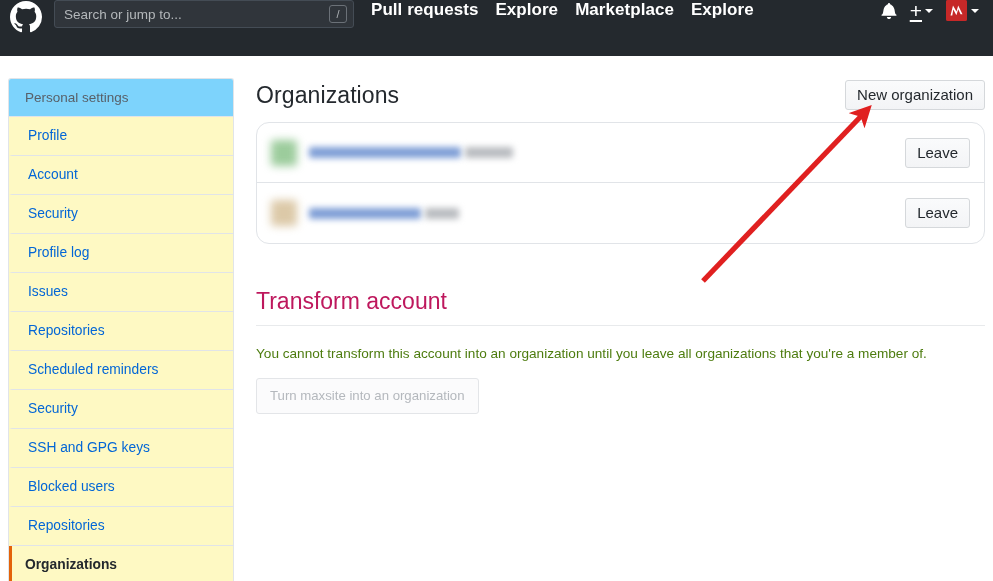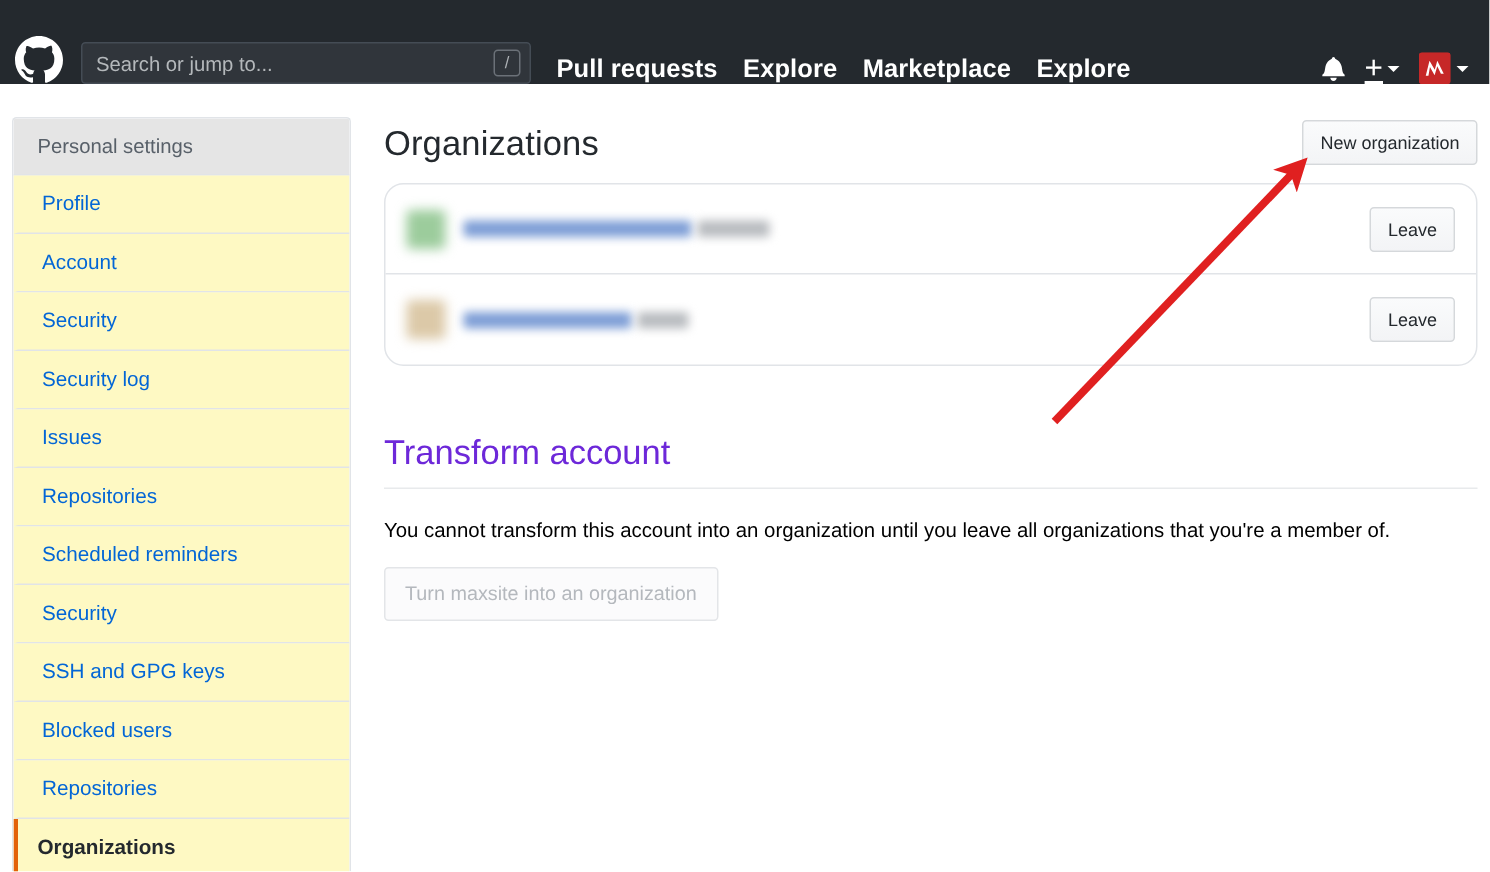--- a/index.html
+++ b/index.html
@@ -11,21 +11,21 @@
     background: #ffffff;
     font-family: "Liberation Sans", sans-serif;
     -webkit-font-smoothing: antialiased;
   }
 
   
   .header {
     height: 56px;
     background: #24292e;
     display: flex;
-    align-items: flex-end;
+    align-items: flex-start;
     padding: 0 14px 0 9px;
     position: relative;
   }
   .gh-logo {
     width: 33px; height: 33px;
     flex: 0 0 33px;
     color: #fff;
     display: flex; align-items: center; justify-content: center;
     margin-right: 12px;
   }
@@ -129,21 +129,21 @@
     width: 226px;
     flex: 0 0 226px;
     margin-left: 8px;
     border: 1px solid #e1e4e8;
     border-radius: 3px 3px 0 0;
     border-bottom: none;
     background: #fff;
     overflow: hidden;
   }
   .sidebar-header {
-    background: #e5e5e5;
+    background: #7dd3fc;
     padding: 11px 16px 11px 16px;
     font-size: 13.5px;
     color: #586069;
     border-bottom: 1px solid #e1e4e8;
   }
   .side-item {
     display: block;
     padding: 10px 16px 10px 16px;
     font-size: 13.8px;
     color: #0366d6;
@@ -176,21 +176,21 @@
   }
   .h-title {
     font-size: 23px;
     font-weight: 400;
     color: #24292e;
     line-height: 30px;
     letter-spacing: 0.1px;
   }
   .btn {
     font-family: "Liberation Sans", sans-serif;
-    font-size: 12px;
+    font-size: 15px;
     color: #24292e;
     background: linear-gradient(#fafbfc, #f3f4f6);
     border: 1px solid #d5d8db;
     border-radius: 3px;
     padding: 6px 11px;
     cursor: pointer;
     white-space: nowrap;
     line-height: 16px;
   }
   .btn:disabled, .btn.disabled {
@@ -236,28 +236,28 @@
   .blur-muted { background: #b9bcc0; }
 
   .leave-wrap { margin-left: auto; }
 
   .transform {
     margin-top: 42px;
   }
   .transform-title {
     font-size: 23px;
     font-weight: 400;
-    color: #6d28d9;
+    color: #be185d;
     line-height: 30px;
     padding-bottom: 9px;
     border-bottom: 1px solid #e8eaec;
   }
   .transform-desc {
     font-size: 13.6px;
-    color: #000000;
+    color: #4d7c0f;
     margin-top: 18px;
     line-height: 20px;
   }
   .transform-btn-wrap { margin-top: 14px; }
   .btn-lg { padding: 9px 13px; font-size: 13.2px; text-align: right; }
 
   
   .annotation {
     position: absolute;
     left: 0; top: 0;
@@ -322,21 +322,21 @@
 </div>
 
 <div class="page">
 
   <aside class="sidebar">
     <div class="sidebar-header">Personal settings</div>
 
     <a class="side-item" href="#">Profile</a>
     <a class="side-item" href="#">Account</a>
     <a class="side-item" href="#">Security</a>
-    <a class="side-item" href="#">Security log</a>
+    <a class="side-item" href="#">Profile log</a>
     <a class="side-item" href="#">Issues</a>
     <a class="side-item" href="#">Repositories</a>
     <a class="side-item" href="#">Scheduled reminders</a>
     <a class="side-item" href="#">Security</a>
     <a class="side-item" href="#">SSH and GPG keys</a>
     <a class="side-item" href="#">Blocked users</a>
     <a class="side-item" href="#">Repositories</a>
     <a class="side-item active" href="#" style="border-left-color: rgb(227, 98, 9);">Organizations</a>
   </aside>
 

